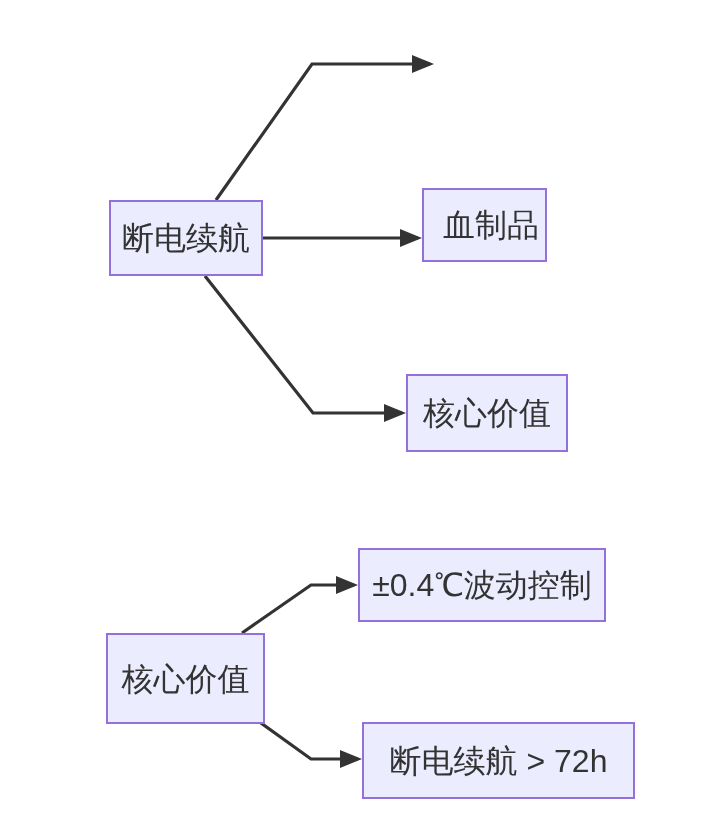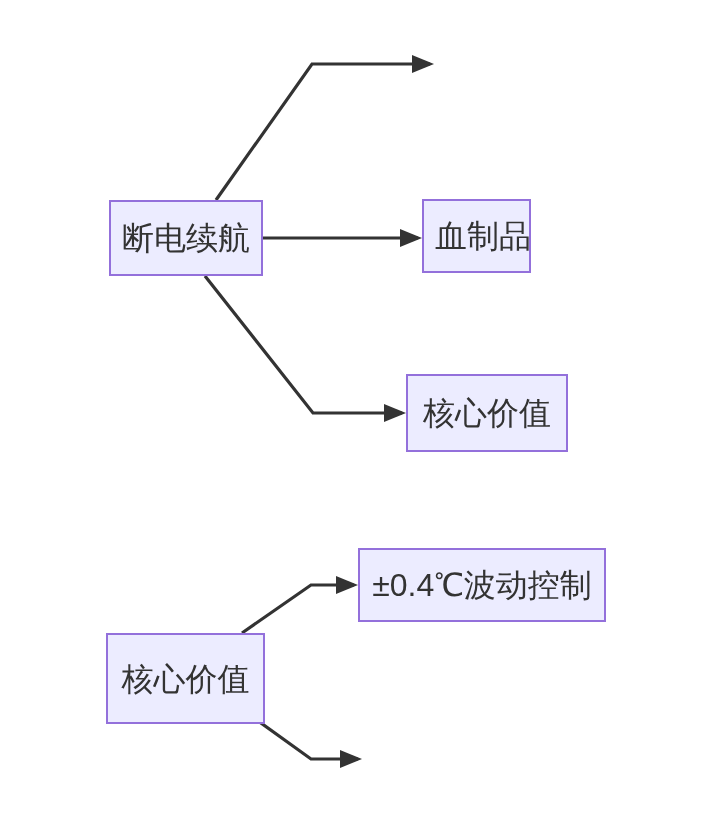--- a/index.html
+++ b/index.html
@@ -40,21 +40,21 @@
     align-items: center;
     justify-content: center;
     font-size: 32px;
     line-height: 1;
     white-space: nowrap;
     z-index: 2;
   }
   
   #node-storage { left: 109px; top: 200px; width: 154px; height: 76px; }
   #node-vaccine { left: 434px; top:  28px; width:  95px; height: 72px; }
-  #node-blood   { left: 422px; top: 199px; width: 109px; height: 74px; padding-left: 13px; }
+  #node-blood   { left: 422px; top: 188px; width: 125px; height: 74px; padding-left: 13px; }
   #node-reagent { left: 406px; top: 374px; width: 162px; height: 78px; }
   #node-core    { left: 106px; top: 633px; width: 159px; height: 91px; }
   #node-temp    { left: 358px; top: 548px; width: 248px; height: 74px; }
   #node-backup  { left: 362px; top: 722px; width: 273px; height: 77px; }
 </style>
 </head>
 <body>
 
 <div class="canvas">
 
@@ -85,14 +85,17 @@
   </div>
 
   <div class="node" id="node-core">
     <span>核心价值</span>
   </div>
 
   <div class="node" id="node-temp">
     <span>±0.4℃波动控制</span>
   </div>
 
+  <div class="node" id="node-backup">
+    <span>断电续航 &gt; 72h</span>
+  </div>
 
 </div>
 
 </body></html>

